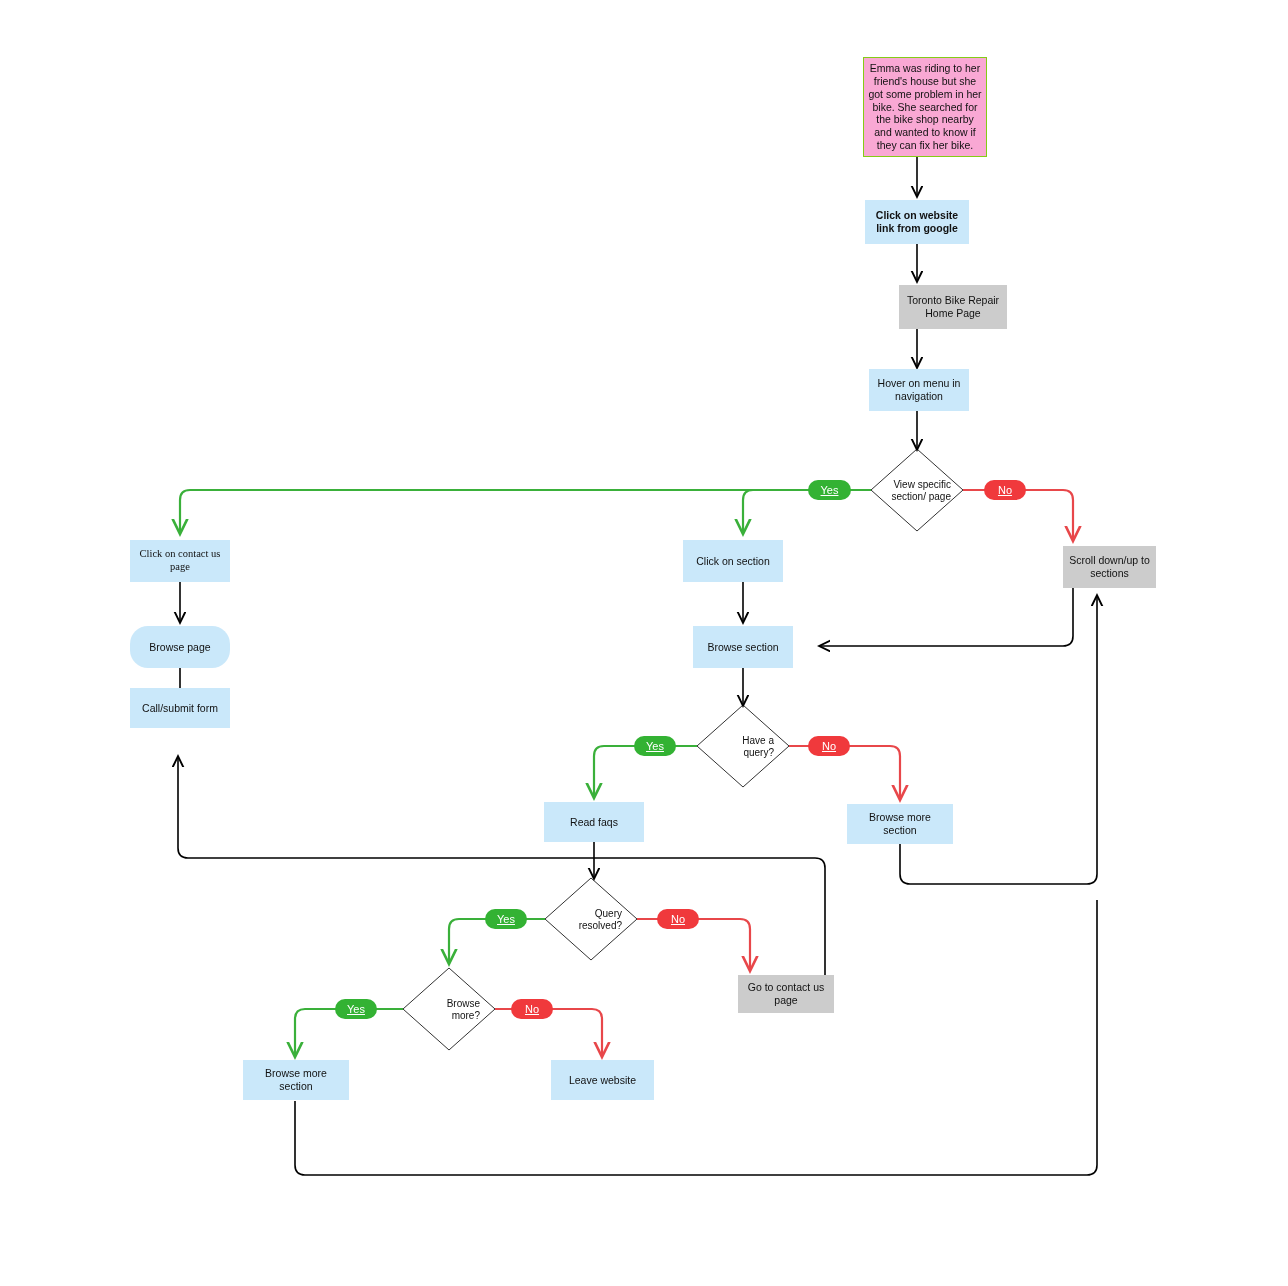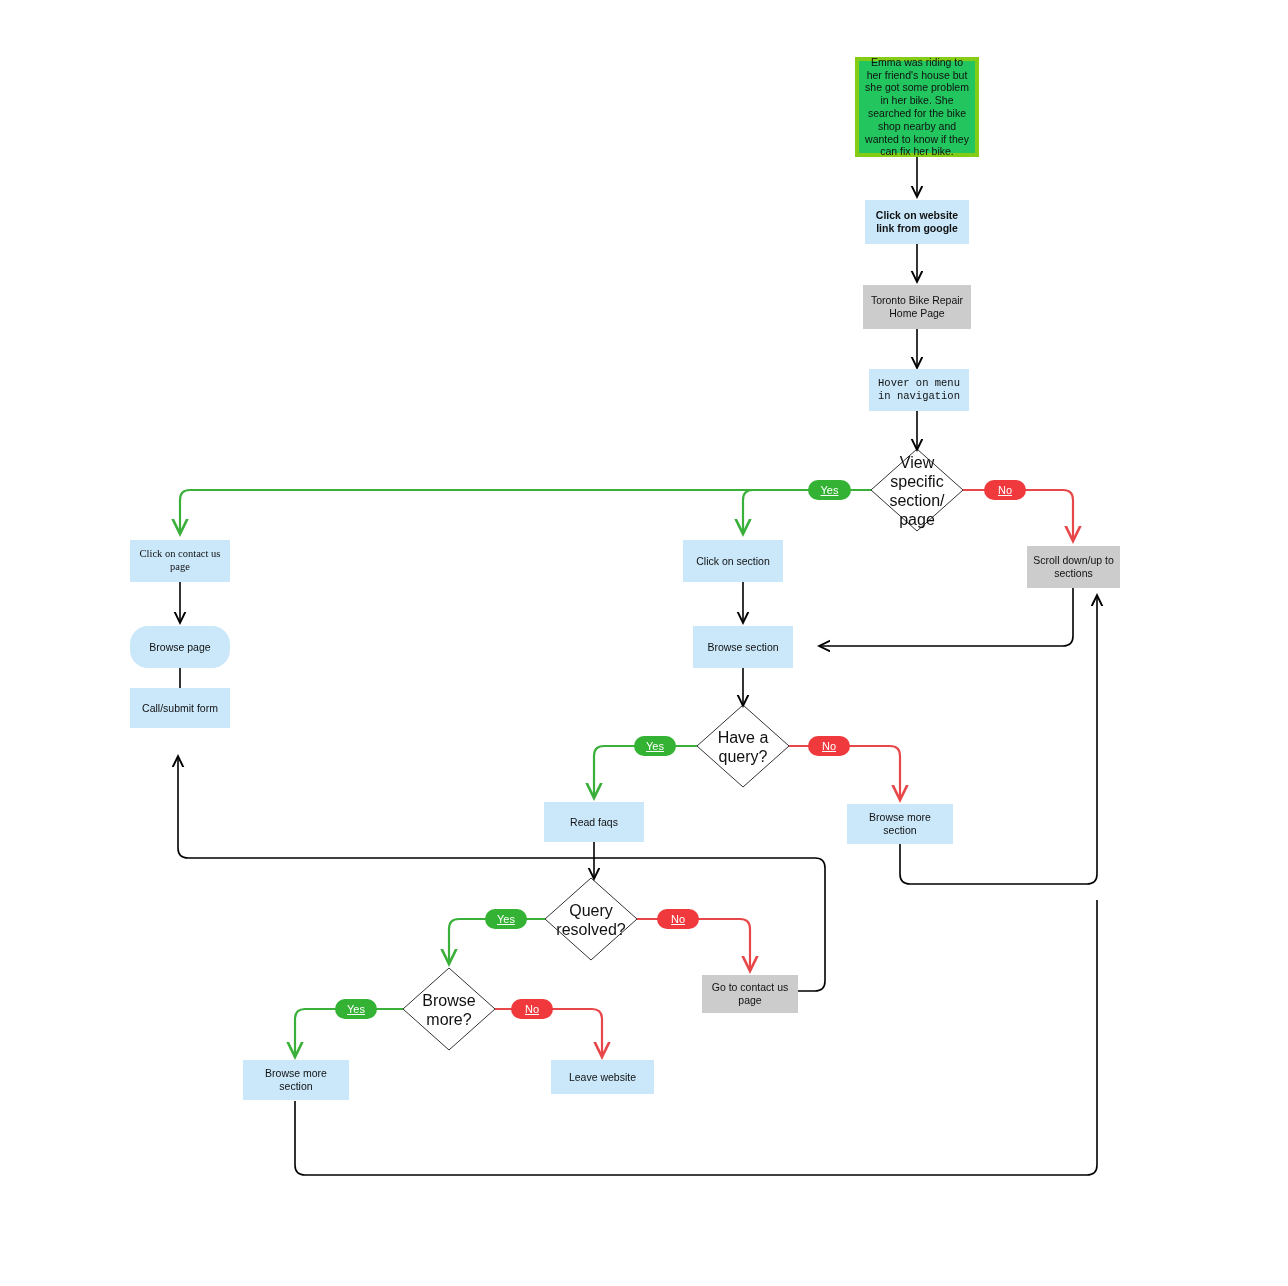--- a/index.html
+++ b/index.html
@@ -1,23 +1,23 @@
 <!DOCTYPE html>
 <html><head>
 <meta charset="utf-8">
 <style>
   html,body{margin:0;padding:0;background:#ffffff;}
   body{width:1288px;height:1286px;font-family:"Liberation Sans",sans-serif;}
   #canvas{position:relative;width:1288px;height:1286px;background:#fff;overflow:hidden;}
   svg.edges{position:absolute;left:0;top:0;width:1288px;height:1286px;pointer-events:none;}
   .node{position:absolute;box-sizing:border-box;display:flex;align-items:center;justify-content:center;text-align:center;font-size:10.5px;line-height:1.22;color:#111;padding:3px 4px;}
-  .n-note{background:#22c55e;border:4px solid #84cc16;}
+  .n-note{background:#f9a8d4;border:1px solid #84cc16;margin-left:8px;}
   .n-blue{background:#cae8fa;}
-  .n-gray{background:#cccccc;}
-  .diamond-label{position:absolute;display:flex;align-items:center;justify-content:center;text-align:center;font-size:16px;line-height:1.2;color:#111;}
+  .n-gray{background:#cccccc;margin-left:36px;}
+  .diamond-label{position:absolute;display:flex;align-items:center;justify-content:center;text-align:right;font-size:10px;line-height:1.2;color:#111;}
   .pill{position:absolute;display:flex;align-items:center;justify-content:center;border-radius:999px;color:#fff;font-size:11px;line-height:1;text-decoration:underline;}
   .pill-yes{background:#33b233;}
   .pill-no{background:#f0393c;}
 </style>
 </head>
 <body>
 
 <div id="canvas">
 
   <svg class="edges" viewBox="0 0 1288 1286">
@@ -87,21 +87,21 @@
 
     <path d="M295,1101 L295,1165 Q295,1175 305,1175 L1087,1175 Q1097,1175 1097,1165 L1097,900" stroke="#000" stroke-width="1.6" fill="none"></path>
   </svg>
 
   <div class="node n-note" style="left:855px;top:57px;width:124px;height:100px;">Emma was riding to her friend's house but she got some problem in her bike. She searched for the bike shop nearby and wanted to know if they can fix her bike.</div>
 
   <div class="node n-blue" style="left:865px;top:200px;width:104px;height:44px;font-weight:bold;">Click on website link from google</div>
 
   <div class="node n-gray" style="left:863px;top:285px;width:108px;height:44px;">Toronto Bike Repair Home Page</div>
 
-  <div class="node n-blue" style="left:869px;top:369px;width:100px;height:42px;font-family:Liberation Mono, monospace;">Hover on menu in navigation</div>
+  <div class="node n-blue" style="left:869px;top:369px;width:100px;height:42px;">Hover on menu in navigation</div>
 
   <div class="diamond-label" style="left:883px;top:460px;width:68px;height:62px;">View specific section/ page</div>
 
   <div class="node n-blue" style="left:130px;top:540px;width:100px;height:42px;font-family:Liberation Serif, serif;">Click on contact us page</div>
 
   <div class="node n-blue" style="left:683px;top:540px;width:100px;height:42px;">Click on section</div>
 
   <div class="node n-gray" style="left:1027px;top:546px;width:93px;height:42px;">Scroll down/up to sections</div>
 
   <div class="node n-blue" style="left:130px;top:626px;width:100px;height:42px;border-radius:18px;">Browse page</div>
@@ -117,21 +117,21 @@
   <div class="node n-blue" style="left:847px;top:804px;width:106px;height:40px;">Browse  more section</div>
 
   <div class="diamond-label" style="left:560px;top:901px;width:62px;height:38px;">Query resolved?</div>
 
   <div class="node n-gray" style="left:702px;top:975px;width:96px;height:38px;">Go to contact us page</div>
 
   <div class="diamond-label" style="left:418px;top:991px;width:62px;height:38px;">Browse more?</div>
 
   <div class="node n-blue" style="left:243px;top:1060px;width:106px;height:40px;">Browse  more section</div>
 
-  <div class="node n-blue" style="left:551px;top:1060px;width:103px;height:34px;">Leave website</div>
+  <div class="node n-blue" style="left:551px;top:1060px;width:103px;height:40px;">Leave website</div>
 
   <div class="pill pill-yes" style="left:808px;top:480px;width:43px;height:20px;">Yes</div>
   <div class="pill pill-no" style="left:984px;top:480px;width:42px;height:20px;">No</div>
 
   <div class="pill pill-yes" style="left:634px;top:736px;width:42px;height:20px;">Yes</div>
   <div class="pill pill-no" style="left:808px;top:736px;width:42px;height:20px;">No</div>
 
   <div class="pill pill-yes" style="left:485px;top:909px;width:42px;height:20px;">Yes</div>
   <div class="pill pill-no" style="left:657px;top:909px;width:42px;height:20px;">No</div>
 

